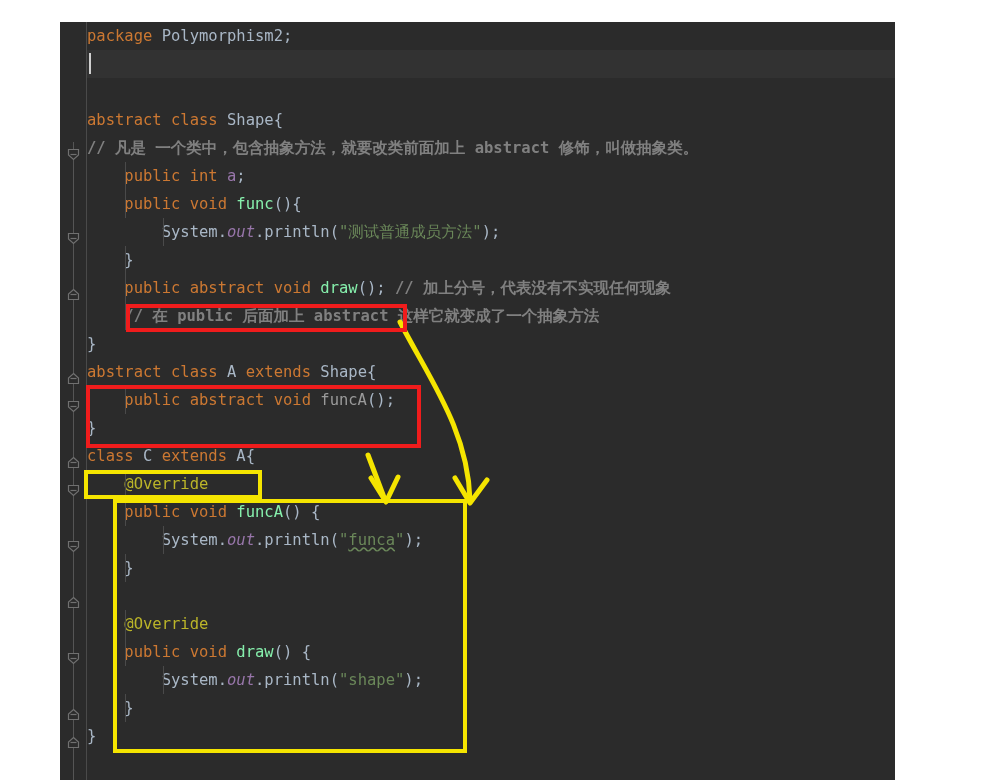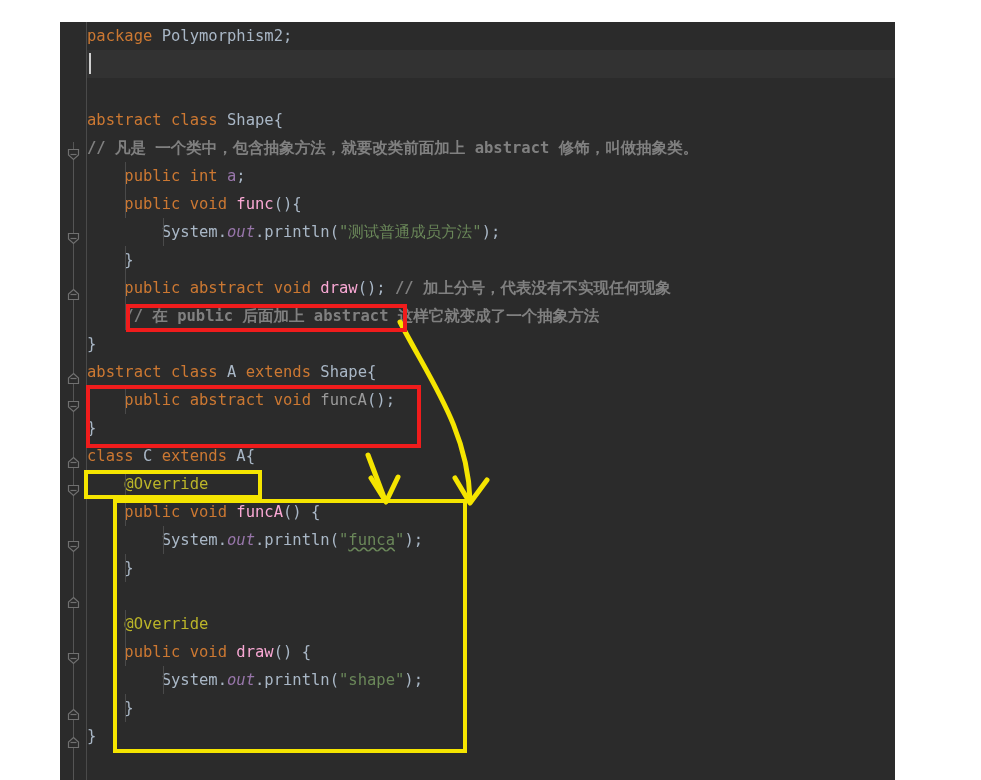--- a/index.html
+++ b/index.html
@@ -90,21 +90,21 @@
     position: absolute;
     top: 0;
     width: 1px;
     height: 28px;
     background: #4a4a4a;
   }
 
   
   .kw      { color: #cc7832; }   
   .cls     { color: #a9b7c6; }
-  .fn      { color: #f9a8d4; }   
+  .fn      { color: #86efac; }   
   .str     { color: #6a8759; }   
   .cmt     { color: #808080; font-weight: bold; }   
   .fld     { color: #9876aa; }   
   .anno    { color: #bbb529; }   
   .punct   { color: #a9b7c6; }
   .itl     { font-style: italic; }
   .grayfn  { color: #9a9a9a; }
   
   .squig {
     text-decoration: underline wavy #6a8759;

